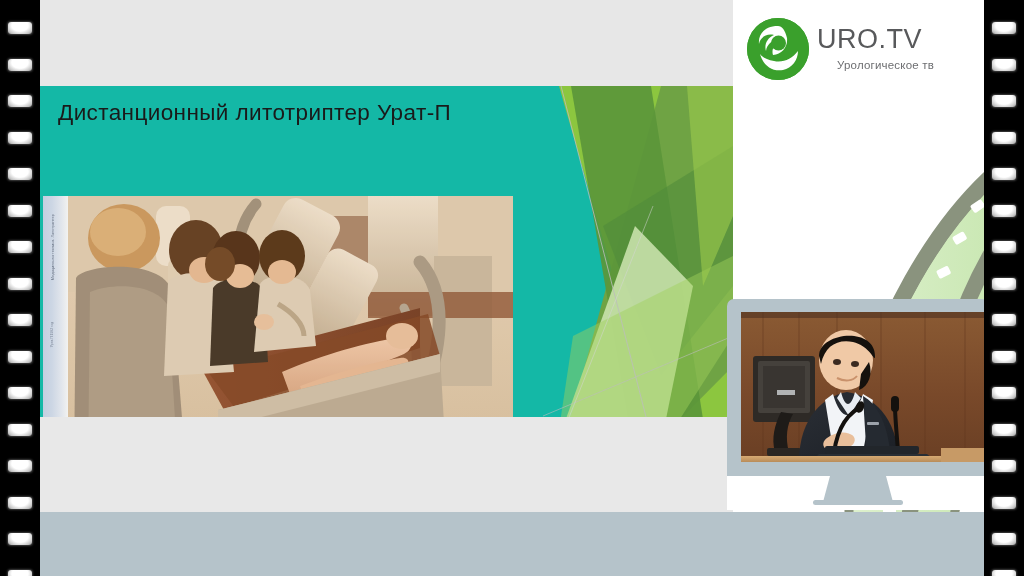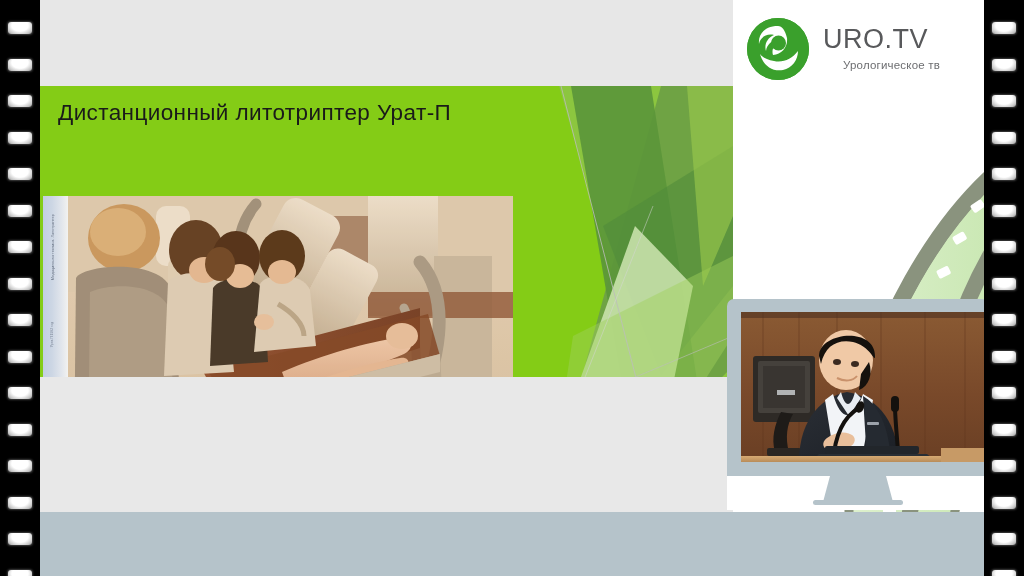--- a/index.html
+++ b/index.html
@@ -14,31 +14,31 @@
       background:radial-gradient(ellipse at 50% 30%, #ffffff 0%, #ffffff 48%, #c9c9c9 78%, #8f8f8f 100%);
       box-shadow:0 0 2px 1px rgba(255,255,255,.25);}
 
   
   .page-bg{position:absolute;left:40px;top:0;right:40px;bottom:0;background:#e8e8e8;}
   .top-band{position:absolute;left:40px;top:0;width:700px;height:86px;background:#e7e7e7;}
   .bottom-bar{position:absolute;left:40px;right:40px;bottom:0;height:64px;background:#b5c3ca;}
 
   
   .logo-panel{position:absolute;left:733px;top:0;right:40px;height:514px;background:#fff;overflow:hidden;}
-  .logo-wrap{position:absolute;left:14px;top:18px;display:flex;align-items:center;gap:14px;}
+  .logo-wrap{position:absolute;left:14px;top:18px;display:flex;align-items:center;gap:8px;}
   .logo-mark{position:relative;width:62px;height:62px;border-radius:50%;
              background:#3aa02c;flex:0 0 auto;}
   .logo-mark svg{position:absolute;left:0;top:0;}
   .logo-text{display:flex;flex-direction:column;line-height:1;}
   .logo-title{font-size:27px;color:#58595b;letter-spacing:.5px;font-weight:400;}
   .logo-sub{font-size:11.5px;color:#6d6e71;margin-top:7px;letter-spacing:.2px;margin-left:20px;}
   .film-deco{position:absolute;left:58px;top:150px;width:230px;height:380px;}
 
   
-  .slide{position:absolute;left:40px;top:86px;width:693px;height:291px;background:#84cc16;overflow:hidden;}
+  .slide{position:absolute;left:40px;top:86px;width:693px;height:331px;background:#14b8a6;overflow:hidden;}
   .slide-gfx{position:absolute;right:0;top:0;width:190px;height:397px;}
   .slide-title{position:absolute;left:18px;top:14px;width:480px;}
   .slide-title .l1{font-size:22.5px;color:#1a1a1a;letter-spacing:.4px;white-space:nowrap;}
   .slide-title .l2{font-size:19px;color:#1a1a1a;margin-top:6px;white-space:nowrap;}
 
   
   .photo{position:absolute;left:3px;top:110px;width:470px;height:278px;overflow:hidden;background:#fff;}
   .scan-margin{position:absolute;left:0;top:0;width:25px;height:100%;
       background:linear-gradient(90deg,#c3cfe0 0%,#ccd6e4 35%,#e2e6ec 75%,#f2f2f0 100%);}
   .scan-margin .t1,.scan-margin .t2{position:absolute;left:7px;color:#4a5568;

